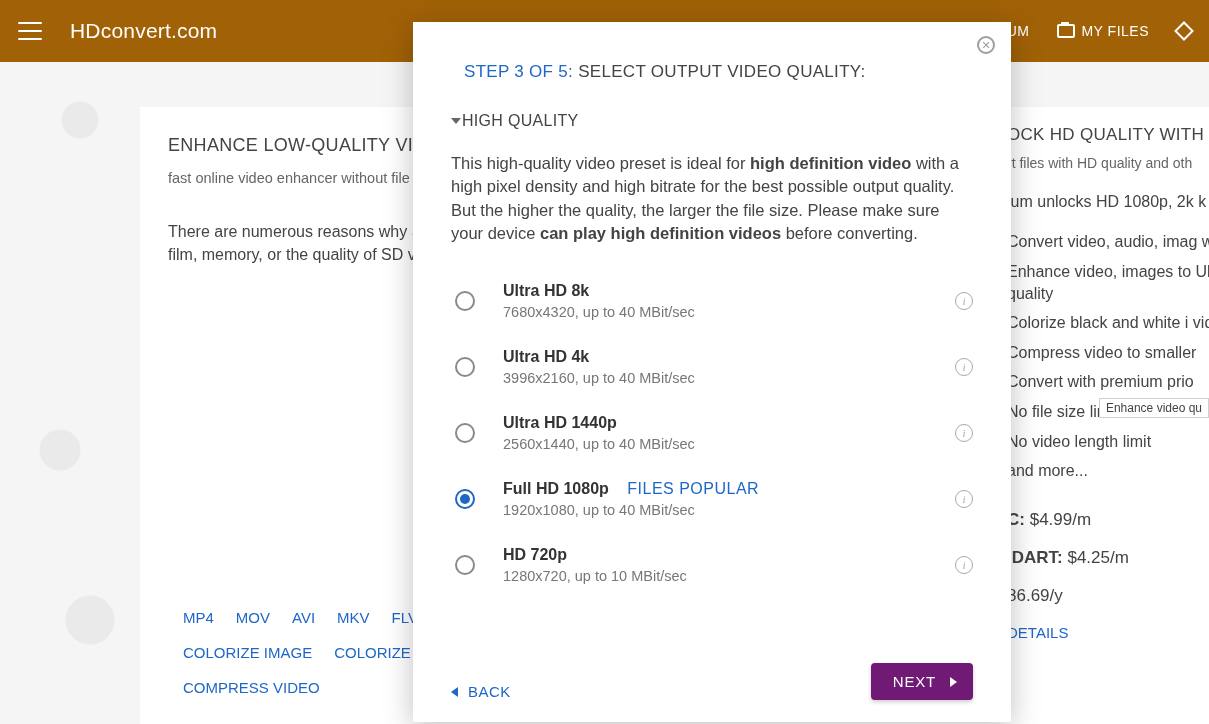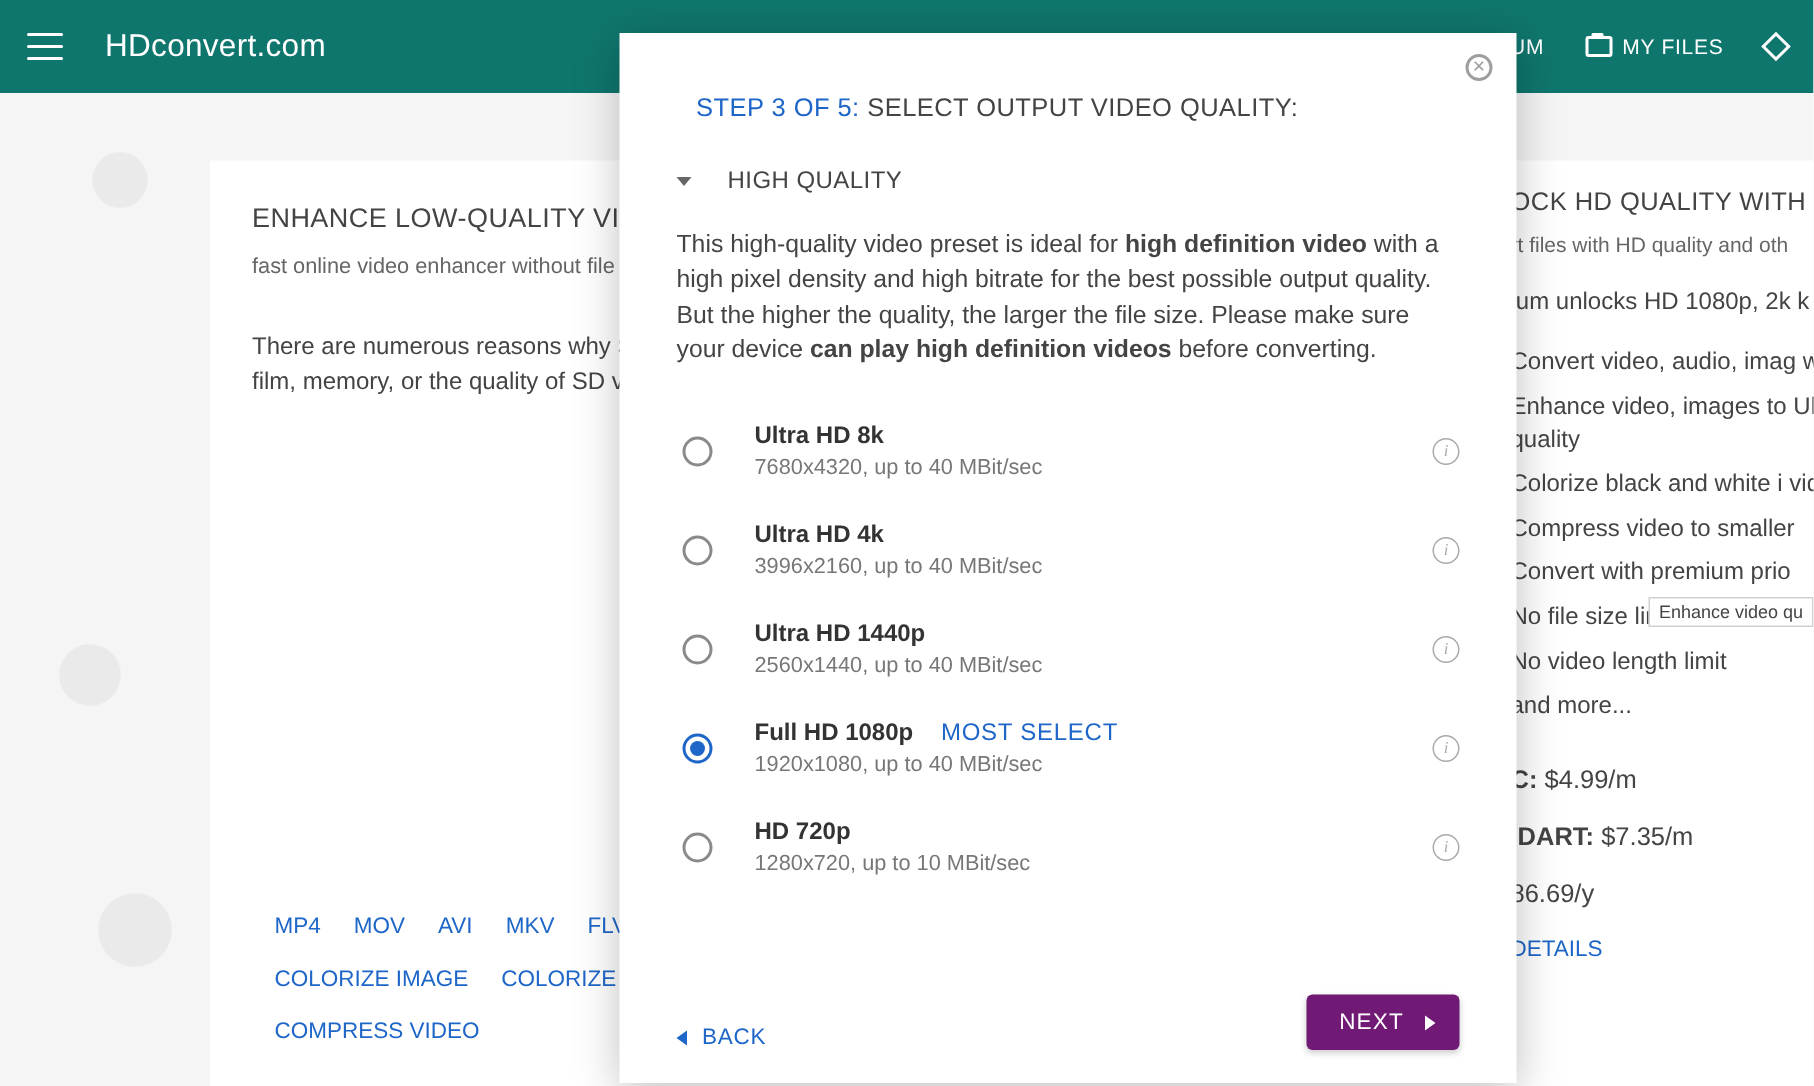--- a/index.html
+++ b/index.html
@@ -14,21 +14,21 @@
       radial-gradient(circle at 200px 300px, #eaeaea 22px, transparent 23px),
       radial-gradient(circle at 60px 450px, #eaeaea 20px, transparent 21px),
       radial-gradient(circle at 90px 620px, #eaeaea 24px, transparent 25px),
       radial-gradient(circle at 1100px 650px, #eaeaea 24px, transparent 25px),
       #f5f5f5;
   }
 
   
   .topbar {
     position: absolute; top: 0; left: 0; right: 0; height: 62px;
-    background: #0f766e; color: #fff; display: flex; align-items: center;
+    background: #a16207; color: #fff; display: flex; align-items: center;
     padding: 0 18px;
   }
   .hamburger { width: 24px; height: 18px; display: flex; flex-direction: column; justify-content: space-between; cursor: pointer; }
   .hamburger span { display: block; height: 2px; background: #fff; border-radius: 1px; }
   .brand { font-size: 21px; margin-left: 28px; font-weight: 400; letter-spacing: 0.2px; }
   .top-right { margin-left: auto; display: flex; align-items: center; gap: 28px; font-size: 14px; letter-spacing: 0.5px; }
   .top-right-item { display: flex; align-items: center; gap: 6px; cursor: pointer; }
   .folder-icon { width: 18px; height: 14px; border: 2px solid #fff; border-radius: 2px; position: relative; }
   .folder-icon::before { content:""; position: absolute; top:-4px; left:2px; width:8px; height:4px; background:#fff; border-radius:1px; }
   .diamond-icon { width: 14px; height: 14px; transform: rotate(45deg); border: 2px solid #fff; }
@@ -64,21 +64,21 @@
 
   
   .modal {
     position: absolute; left: 413px; top: 22px; width: 598px; height: 700px;
     background: #fff; box-shadow: 0 6px 28px rgba(0,0,0,0.25); z-index: 50;
     padding: 40px 38px 20px 38px;
   }
   .modal-close { position: absolute; right: 16px; top: 14px; width: 18px; height: 18px; border: 2px solid #9e9e9e; border-radius: 50%; display:flex; align-items:center; justify-content:center; color:#9e9e9e; font-size:11px; cursor:pointer; line-height:1; }
   .step-line { font-size: 17px; margin-bottom: 30px; font-weight: 500; letter-spacing: 0.3px; color:#444;margin-left:13px; }
   .step-line .step-num { color: #1e66c8; }
-  .section-header { display:flex; align-items:center; gap:24px; font-size:16px; font-weight:500; color:#444; letter-spacing:0.3px; margin-bottom: 22px; cursor:pointer; }
+  .section-header { display:flex; align-items:center; gap:1px; font-size:16px; font-weight:500; color:#444; letter-spacing:0.3px; margin-bottom: 22px; cursor:pointer; }
   .chev-down { width: 0; height: 0; border-left:5px solid transparent; border-right:5px solid transparent; border-top:6px solid #666; }
   .section-desc { font-size: 16.5px; color:#444; line-height:1.42; margin-bottom: 22px; }
   .section-desc b { font-weight: 600; }
 
   .options { margin-left: 4px; }
   .option { display:flex; align-items:center; padding: 14px 0; }
   .radio { width:20px; height:20px; border:2px solid #8a8a8a; border-radius:50%; margin-right: 28px; flex-shrink:0; position:relative; cursor:pointer; }
   .radio.selected { border-color:#1e66c8; }
   .radio.selected::after { content:""; position:absolute; inset:3px; background:#1e66c8; border-radius:50%; }
   .option-text { flex:1; }
@@ -147,21 +147,21 @@
       <li>Enhance video, images to Ultra HD 4K, 8k quality</li>
       <li>Colorize black and white i video</li>
       <li>Compress video to smaller</li>
       <li>Convert with premium prio</li>
       <li>No file size limit</li>
       <li>No video length limit</li>
       <li>and more...</li>
     </ul>
     <div class="pricing">
       <p><b>C:</b> <span>$4.99/m</span></p>
-      <p><b>IDART:</b> <span>$7.35/m</span></p>
+      <p><b>IDART:</b> <span>$4.25/m</span></p>
       <p><span>86.69/y</span></p>
     </div>
     <div class="details">DETAILS</div>
   </div>
 </div>
 
 <div class="tooltip-pill">Enhance video qu</div>
 
 <div class="modal">
   <div class="modal-close">✕</div>
@@ -206,21 +206,21 @@
         <div class="option-sub">2560x1440, up to 40 MBit/sec</div>
       </div>
       <div class="info-icon">i</div>
     </div>
 
     <div class="option">
       <div class="radio selected"></div>
       <div class="option-text">
         <div class="option-title">
           <span>Full HD 1080p</span>
-          <span class="badge">MOST SELECT</span>
+          <span class="badge">FILES POPULAR</span>
         </div>
         <div class="option-sub">1920x1080, up to 40 MBit/sec</div>
       </div>
       <div class="info-icon">i</div>
     </div>
 
     <div class="option">
       <div class="radio"></div>
       <div class="option-text">
         <div class="option-title"><span>HD 720p</span></div>

